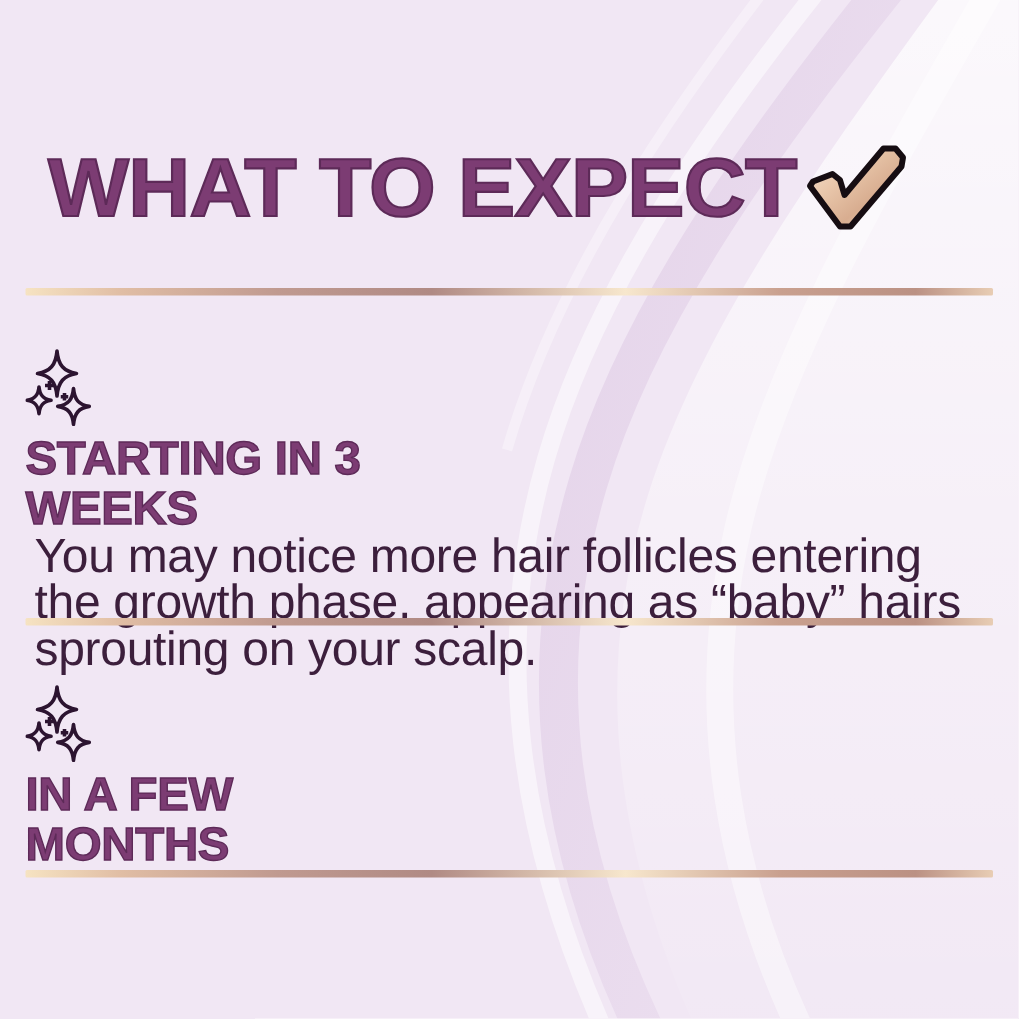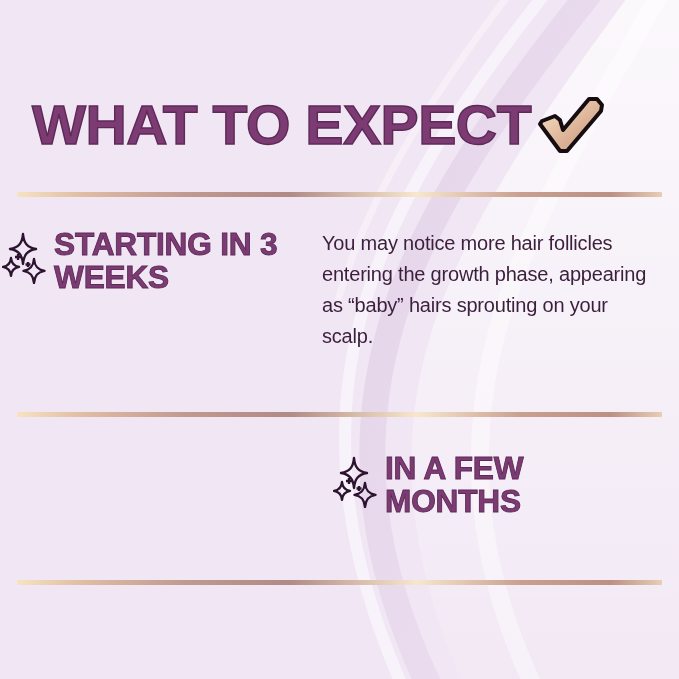--- a/index.html
+++ b/index.html
@@ -76,24 +76,25 @@
       #e8cdb4 100%);
     border-radius: 1px;
   }
   #divider-1 { top: 192px; }
   #divider-2 { top: 412px; }
   #divider-3 { top: 580px; }
 
   
   .section {
     position: absolute;
-    left: 2px;
+    left: 17px;
     width: 645px;
     display: flex;
     align-items: flex-start;
+    flex-direction: column;
   }
   #section-1 { top: 228px; }
   #section-2 { top: 452px; justify-content: flex-end; }
 
   .spark-wrap {
     flex: none;
     width: 52px;
     padding-top: 4px;
   }
 
@@ -111,21 +112,21 @@
     transform: scaleX(1.02);
     transform-origin: left top;
     text-transform: uppercase;
   }
 
   .section-body {
     flex: 1;
     margin: 0;
     padding-left: 6px;
     font-family: "Liberation Sans", sans-serif;
-    font-size: 20px;
+    font-size: 32px;
     line-height: 31px;
     color: #3c1f3c;
     letter-spacing: -0.2px;
   }
 </style>
 </head>
 <body>
 
 <div class="canvas">
 

